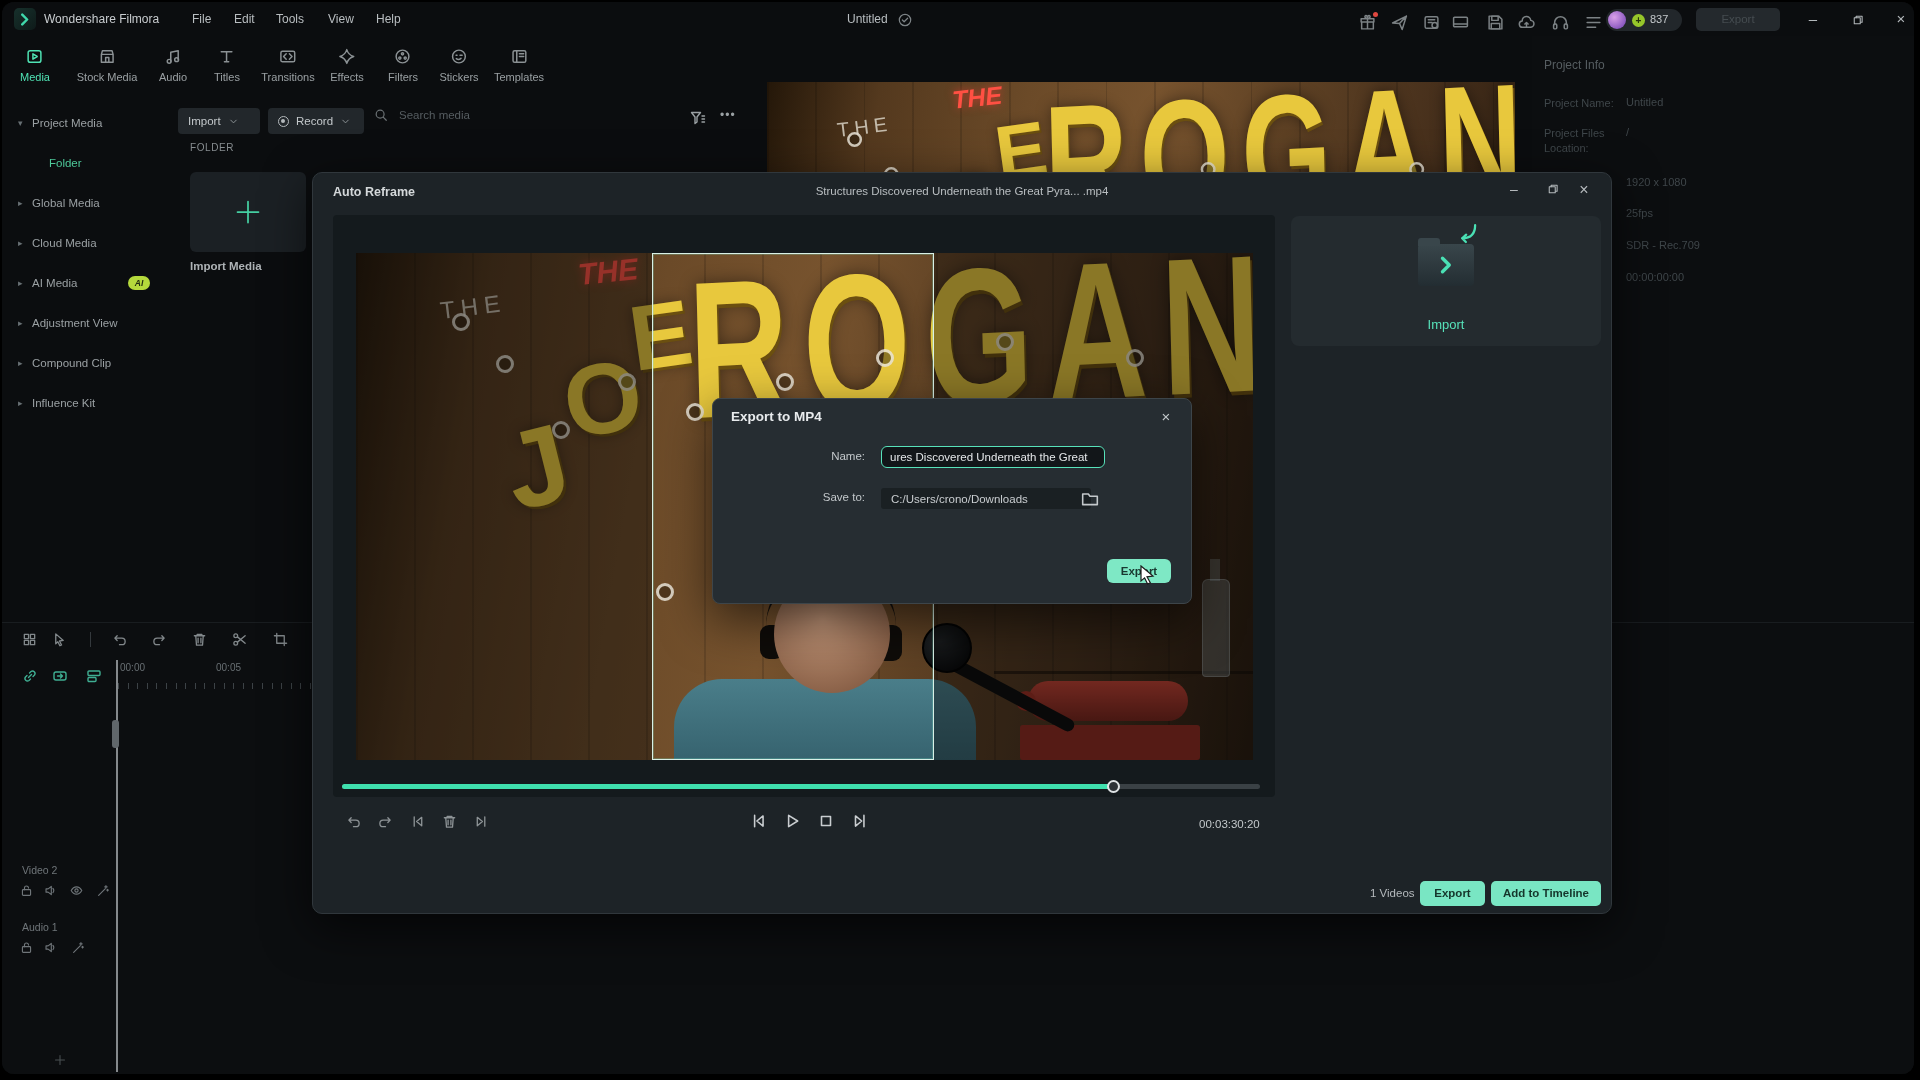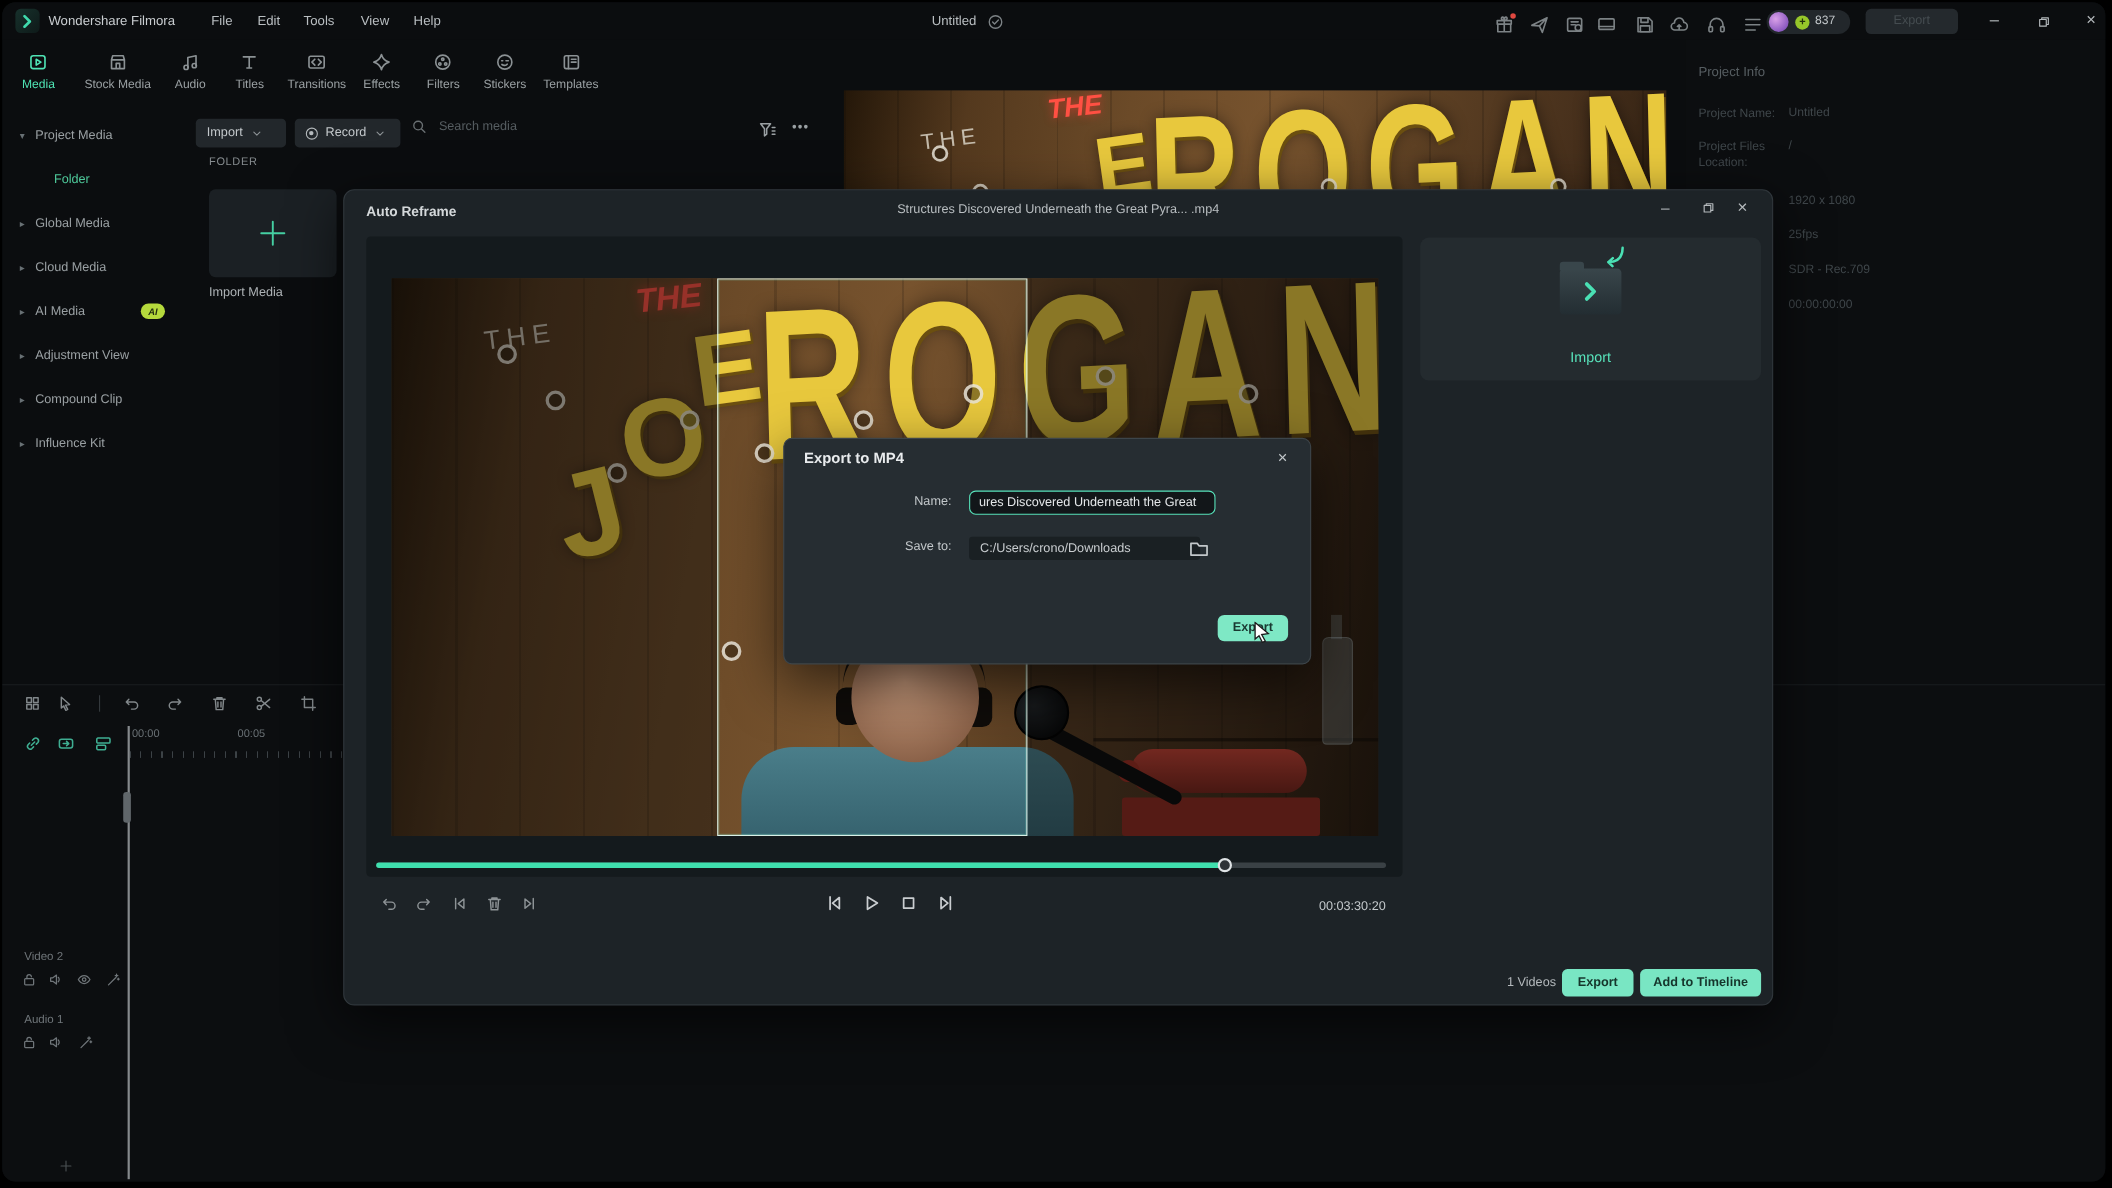--- a/index.html
+++ b/index.html
@@ -56,21 +56,21 @@
   .chev{width:11px;height:11px;color:#8d9396;}
   .rec-dot{width:11px;height:11px;border:1.5px solid #b4b9bc;border-radius:50%;box-sizing:border-box;position:relative;}
   .rec-dot::after{content:"";position:absolute;left:2px;top:2px;width:4px;height:4px;border-radius:50%;background:#b4b9bc;}
   .search-wrap{position:absolute;left:372px;top:106px;display:flex;gap:9px;color:#6a7073;}
   .search-wrap input{background:transparent;border:none;outline:none;color:#9aa0a3;font-size:11.5px;width:180px;
     font-family:"Liberation Sans",sans-serif;}
   .search-wrap input::placeholder{color:#565d61;}
   .folder-hd{position:absolute;left:188px;top:140px;font-size:10px;letter-spacing:.6px;color:#878d90;}
   .import-tile{position:absolute;left:188px;top:170px;width:116px;height:80px;border-radius:6px;background:#1b2024;
     display:flex;align-items:center;justify-content:center;color:#45cfa2;}
-  .import-tile-label{position:absolute;left:188px;top:258px;font-size:11.5px;color:#aeb3b6;}
+  .import-tile-label{position:absolute;left:188px;top:258px;font-size:11.5px;color:#aeb3b6;font-weight:bold;}
 
   
   .pinfo{position:absolute;left:1530px;top:34px;width:382px;height:586px;background:#0c0e10;}
   .pinfo .hd{position:absolute;left:12px;top:22px;font-size:12px;color:#565d61;}
   .pi-lab{position:absolute;left:12px;font-size:11px;color:#3f464a;width:82px;line-height:15px;}
   .pi-val{position:absolute;left:94px;font-size:11px;color:#3f464a;}
 
   
   .timeline{position:absolute;left:0;top:620px;width:1912px;height:452px;background:#0c0e10;border-top:1px solid #191d20;}
   .tl-ic{position:absolute;top:630px;width:15px;height:15px;color:#82888b;}

